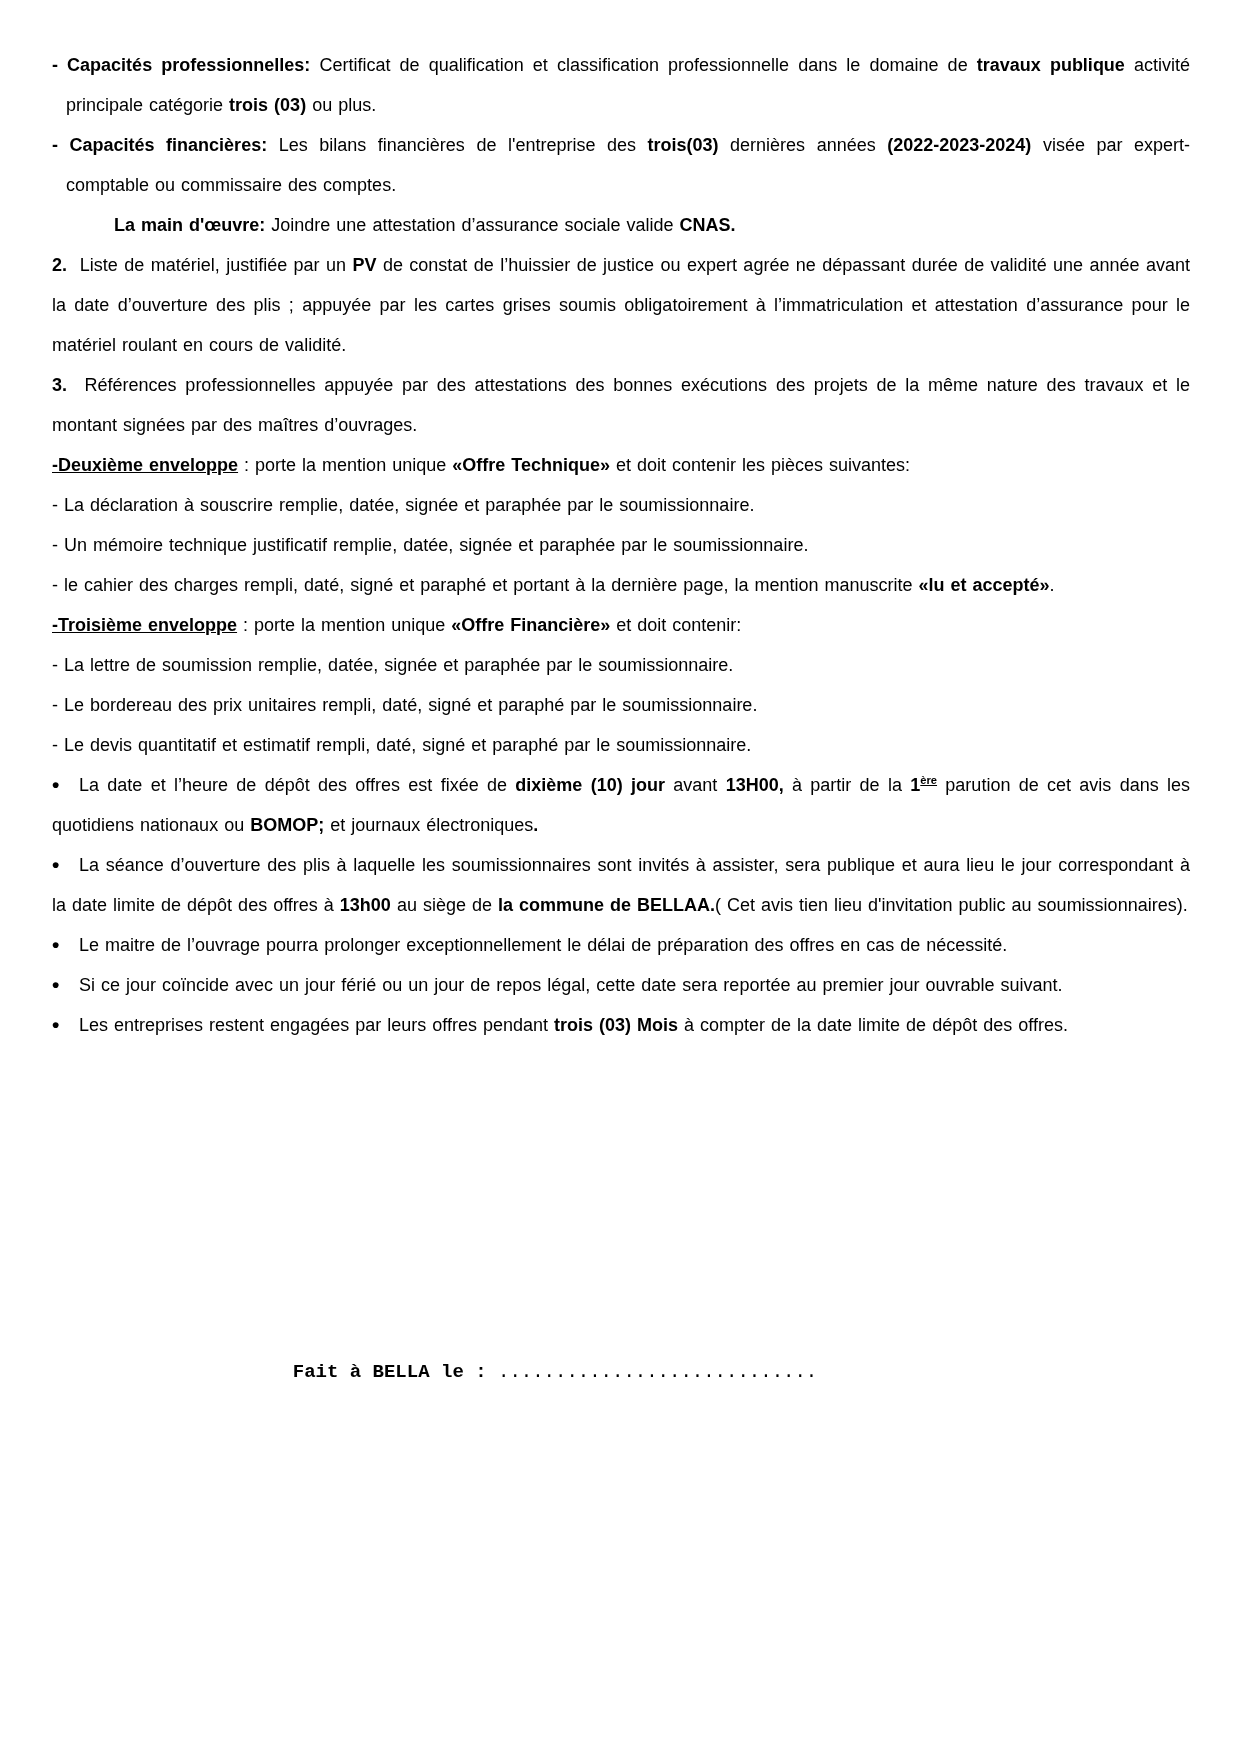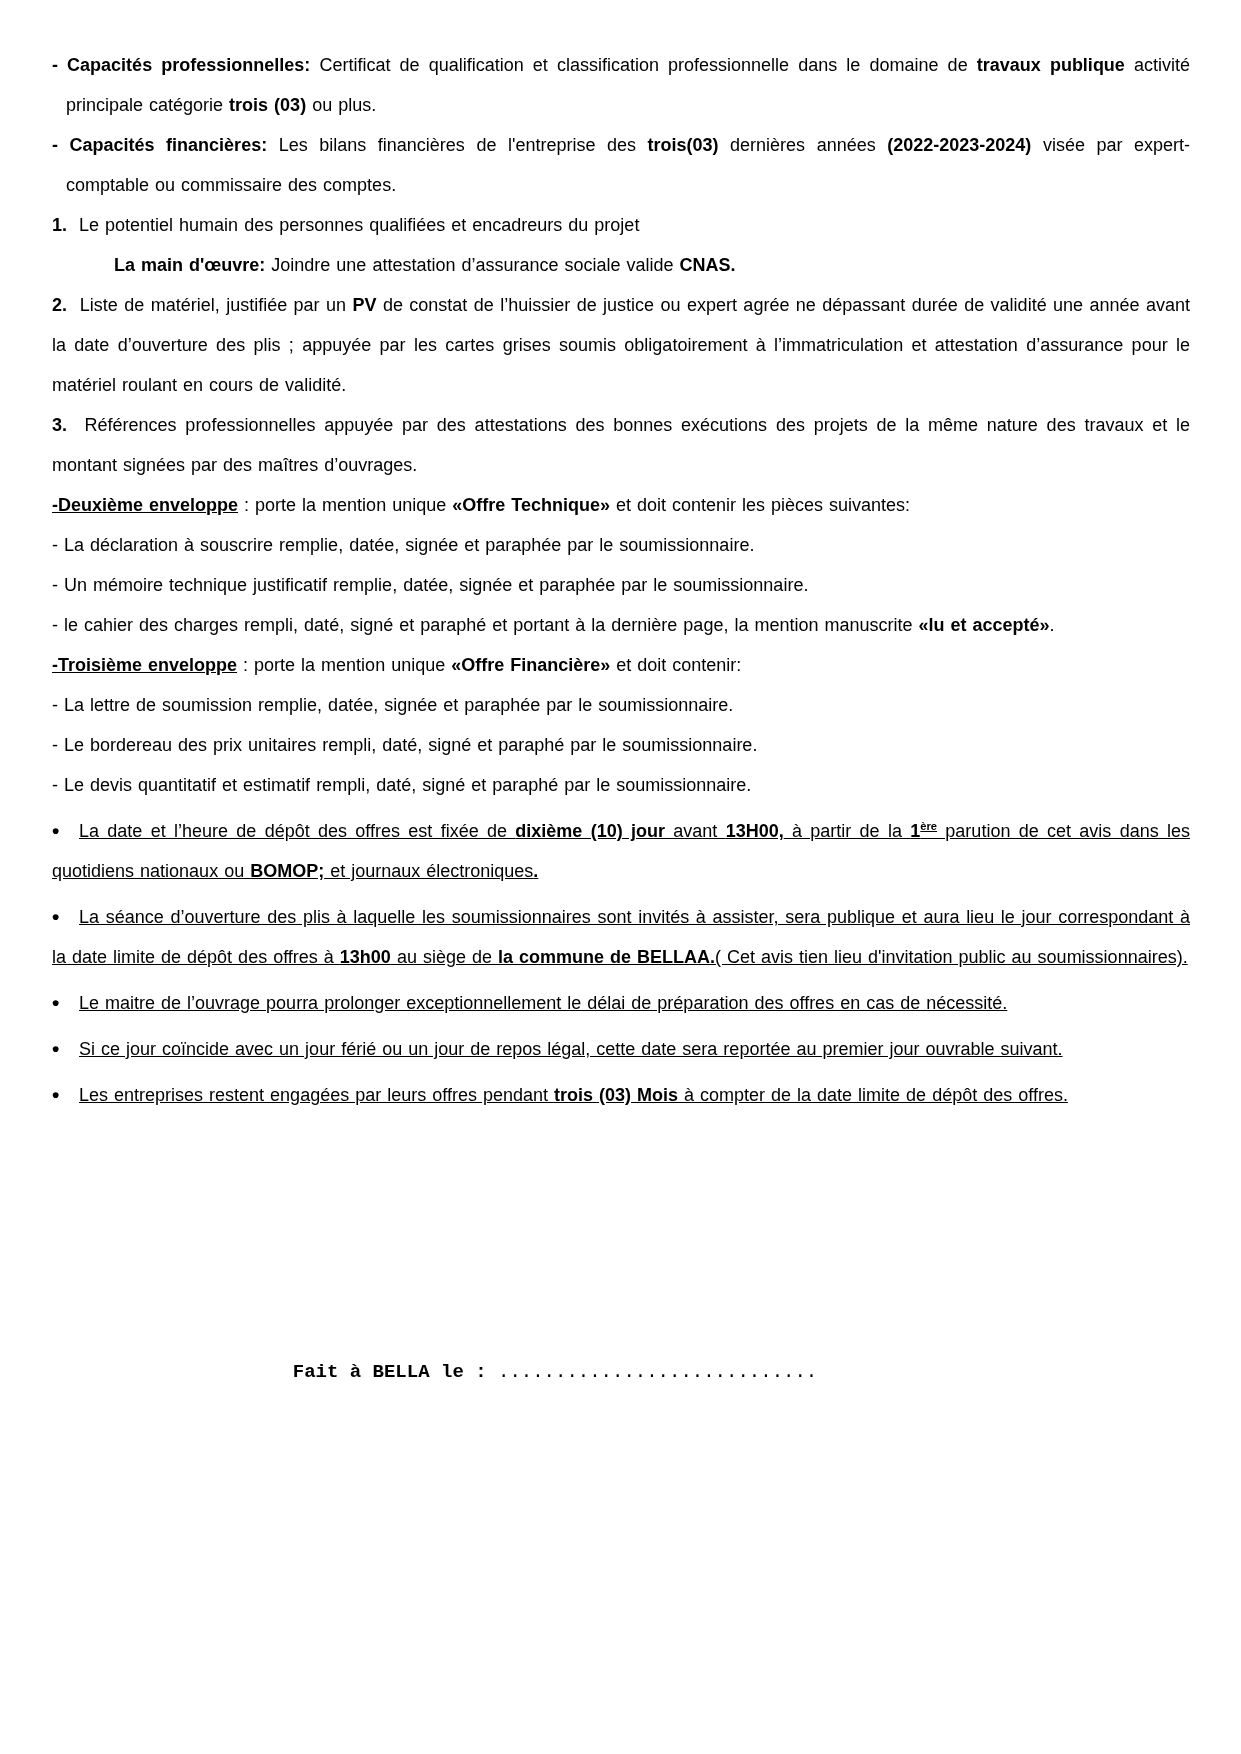--- a/index.html
+++ b/index.html
@@ -20,21 +20,21 @@
   }
   p.para {
     margin: 0;
     font-size: 18px;
     line-height: 40px;
     text-align: justify;
     word-spacing: 1px;
   }
   .para.hang { padding-left: 14px; text-indent: -14px; }
   .para.sub  { margin-left: 62px; }
-  .para.bullet { margin-top: 6px; text-decoration: underline; }
+  .para.bullet { margin-top: 0; }
   .bullet-marker {
     display: inline-block;
     width: 27px;
     font-weight: bold;
     font-size: 21px;
     vertical-align: -1px;
   }
   .b { font-weight: bold; }
   .u { text-decoration: underline; }
   sup { font-size: 0.62em; line-height: 0; }
@@ -58,21 +58,20 @@
   .publication-line { font-size: 18px; line-height: 28px; }
 </style>
 </head>
 <body>
 
 <div class="page">
 
   <div class="doc-body">
       <p class="para hang"><span class="b">- Capacités professionnelles: </span><span>Certificat de qualification et classification professionnelle dans le domaine de </span><span class="b">travaux publique</span><span> activité principale catégorie </span><span class="b">trois (03)</span><span> ou plus.</span></p>
       <p class="para hang"><span class="b">- Capacités financières: </span><span>Les bilans financières de l'entreprise des </span><span class="b">trois(03)</span><span> dernières années </span><span class="b">(2022-2023-2024)</span><span> visée par expert-comptable ou commissaire des comptes.</span></p>
-      <p class="para"><span class="b">1.</span><span>&nbsp; Le potentiel humain des personnes qualifiées et encadreurs du projet</span></p>
       <p class="para sub"><span class="b">La main d'œuvre: </span><span>Joindre une attestation d’assurance sociale valide </span><span class="b">CNAS.</span></p>
       <p class="para"><span class="b">2.</span><span>&nbsp; Liste de matériel, justifiée par un </span><span class="b">PV</span><span> de constat de l’huissier de justice ou expert agrée ne dépassant durée de validité une année avant la date d’ouverture des plis ; appuyée par les cartes grises soumis obligatoirement à l’immatriculation et attestation d’assurance pour le matériel roulant en cours de validité.</span></p>
       <p class="para"><span class="b">3.</span><span>&nbsp; Références professionnelles appuyée par des attestations des bonnes exécutions des projets de la même nature des travaux et le montant signées par des maîtres d’ouvrages.</span></p>
       <p class="para"><span class="b u">-Deuxième enveloppe</span><span> : porte la mention unique </span><span class="b">«Offre Technique»</span><span> et doit contenir les pièces suivantes:</span></p>
       <p class="para"><span>- La déclaration à souscrire remplie, datée, signée et paraphée par le soumissionnaire.</span></p>
       <p class="para"><span>- Un mémoire technique justificatif remplie, datée, signée et paraphée par le soumissionnaire.</span></p>
       <p class="para"><span>- le cahier des charges rempli, daté, signé et paraphé et portant à la dernière page, la mention manuscrite </span><span class="b">«lu et accepté»</span><span>.</span></p>
       <p class="para"><span class="b u">-Troisième enveloppe</span><span> : porte la mention unique </span><span class="b">«Offre Financière»</span><span> et doit contenir:</span></p>
       <p class="para"><span>- La lettre de soumission remplie, datée, signée et paraphée par le soumissionnaire.</span></p>
       <p class="para"><span>- Le bordereau des prix unitaires rempli, daté, signé et paraphé par le soumissionnaire.</span></p>

